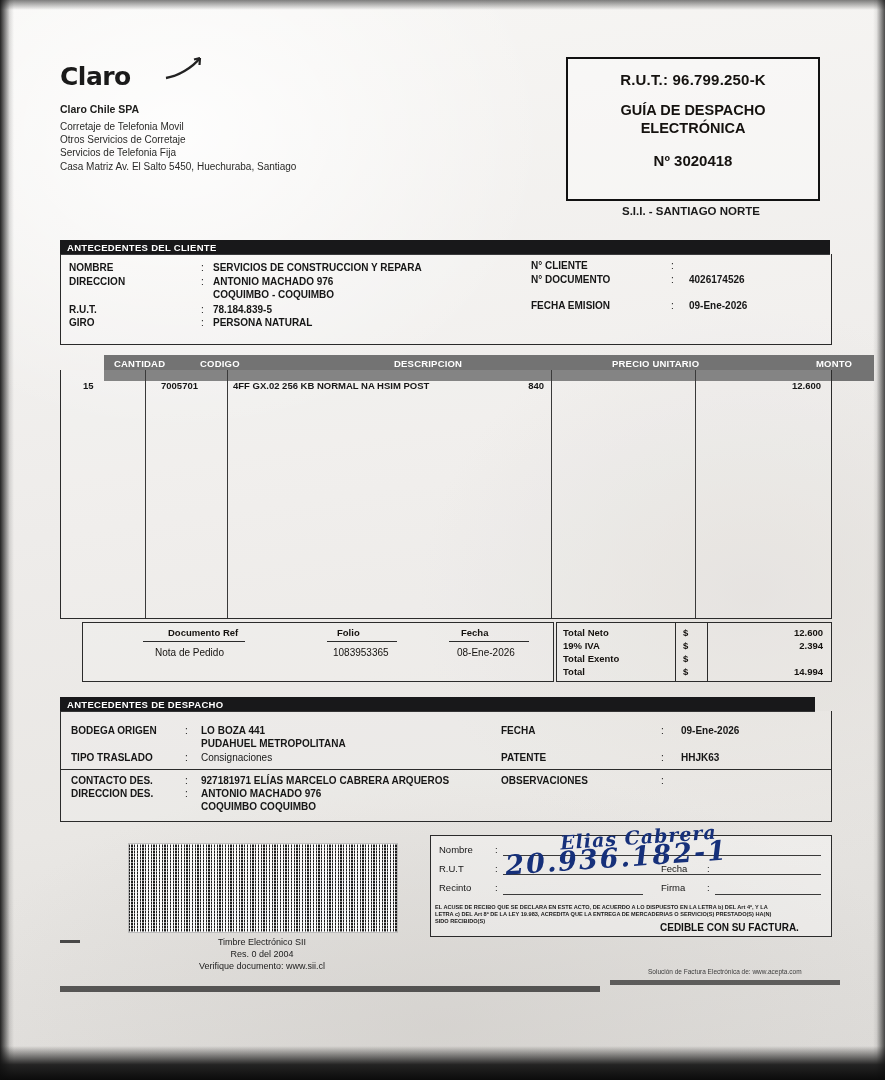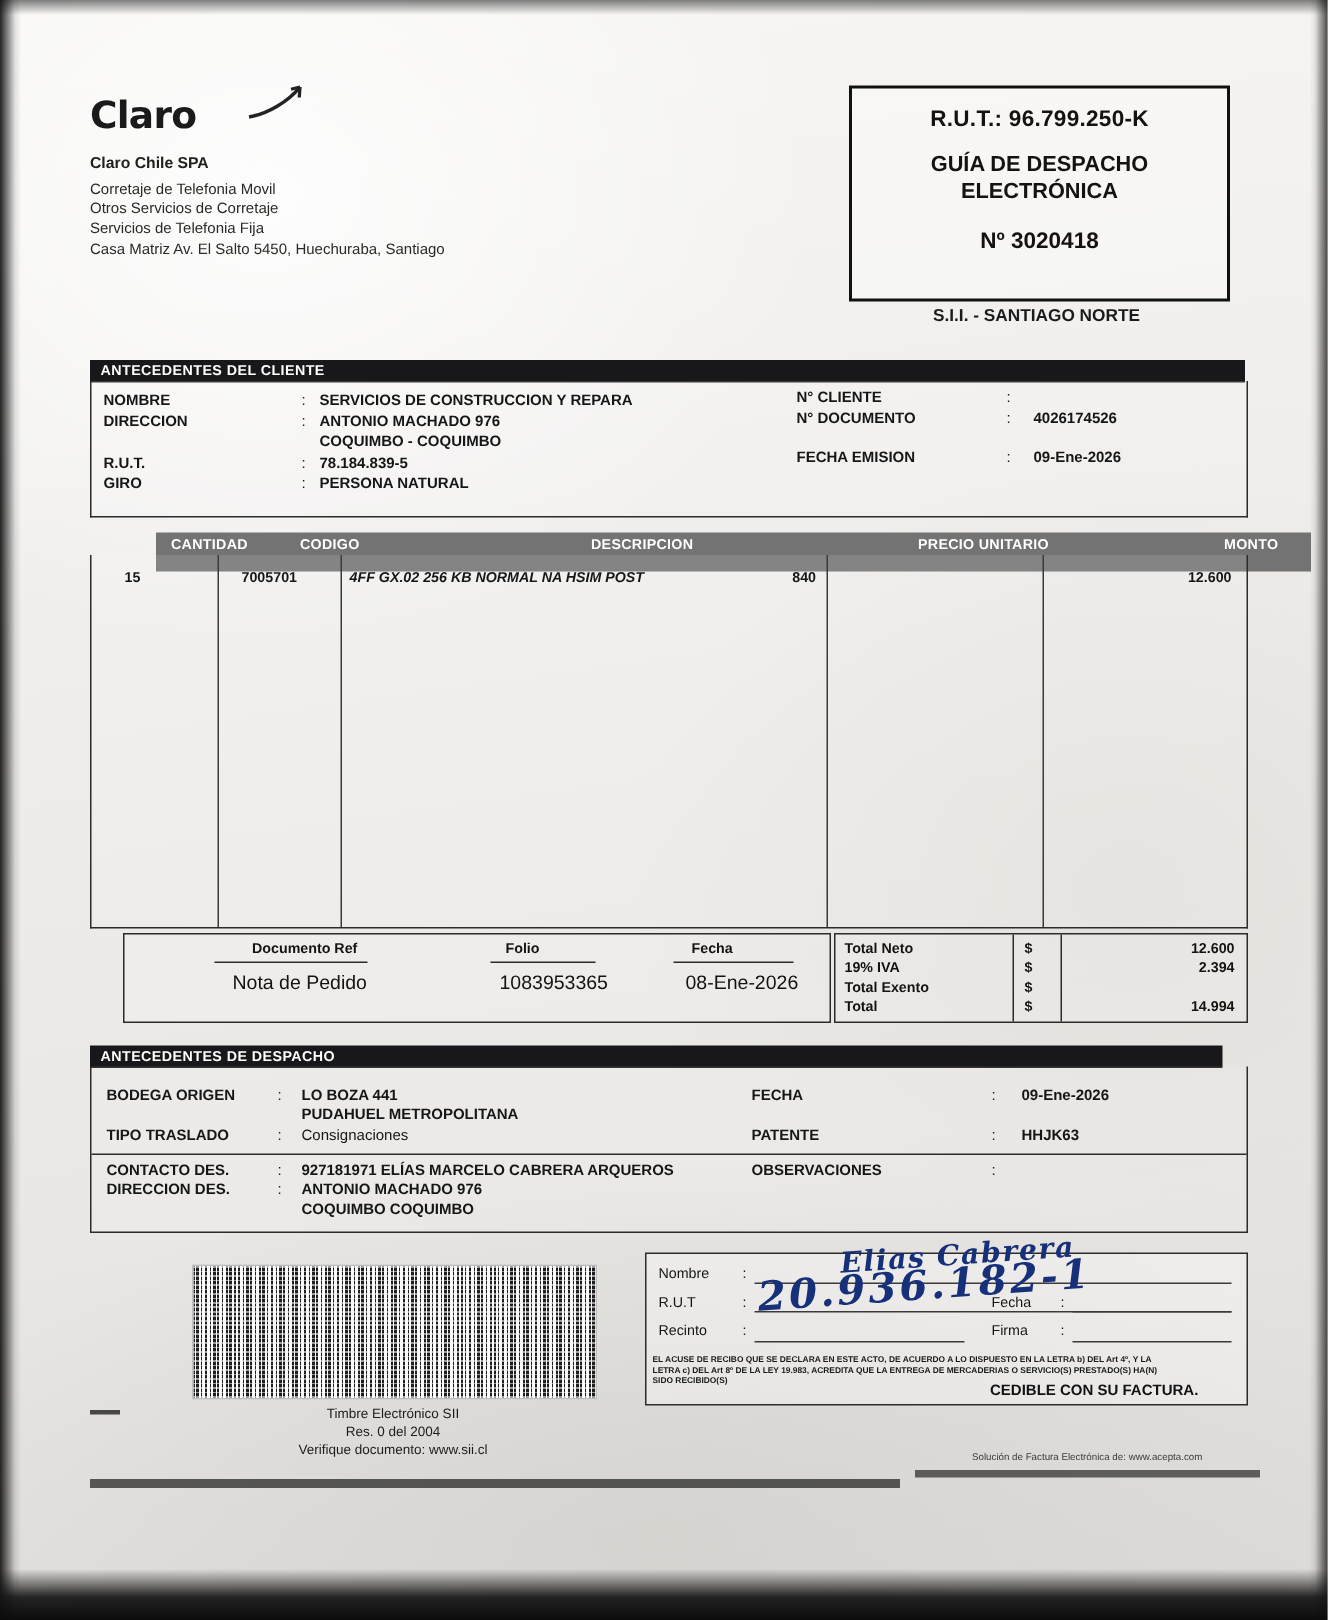--- a/index.html
+++ b/index.html
@@ -235,21 +235,21 @@
     top: 4px;
   }
   .ref-underline {
     position: absolute;
     height: 1px;
     background: #2b2b2b;
     top: 18px;
   }
   .ref-val {
     position: absolute;
-    font-size: 13px;
+    font-size: 10px;
     top: 24px;
   }
   .tot-box {
     position: absolute;
     left: 556px;
     top: 622px;
     width: 274px;
     height: 58px;
     border: 1.2px solid #2b2b2b;
     background: rgba(255,255,255,0.15);
@@ -463,21 +463,21 @@
     </div>
 
     <div class="items-body">
       <div class="vline" style="left:84px;"></div>
       <div class="vline" style="left:166px;"></div>
       <div class="vline" style="left:490px;"></div>
       <div class="vline" style="left:634px;"></div>
 
       <div class="item-cell" style="left:22px;">15</div>
       <div class="item-cell" style="left:100px;">7005701</div>
-      <div class="item-cell" style="left:172px;font-style:italic;">4FF GX.02 256 KB NORMAL NA HSIM POST</div>
+      <div class="item-cell" style="left:172px;">4FF GX.02 256 KB NORMAL NA HSIM POST</div>
       <div class="item-cell" style="left:405px; width:78px; text-align:right;">840</div>
       <div class="item-cell" style="left:660px; width:100px; text-align:right;">12.600</div>
     </div>
 
     <div class="ref-box">
       <div class="ref-hdr" style="left:66px;padding-left:19px;">Documento Ref</div>
       <div class="ref-hdr" style="left:254px;">Folio</div>
       <div class="ref-hdr" style="left:378px;">Fecha</div>
       <div class="ref-underline" style="left:60px; width:102px;"></div>
       <div class="ref-underline" style="left:244px; width:70px;"></div>

